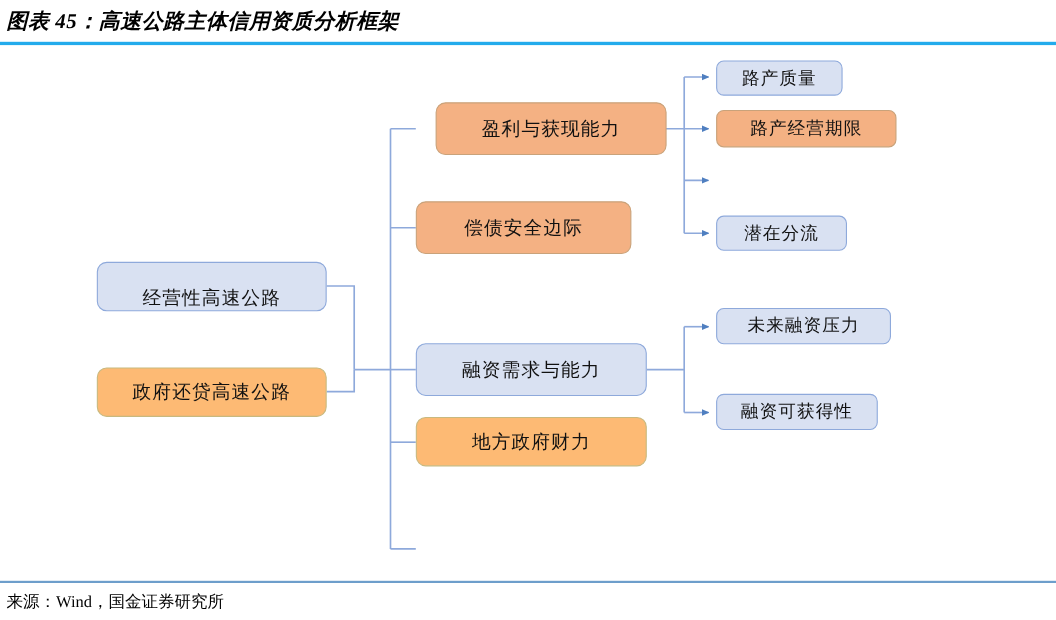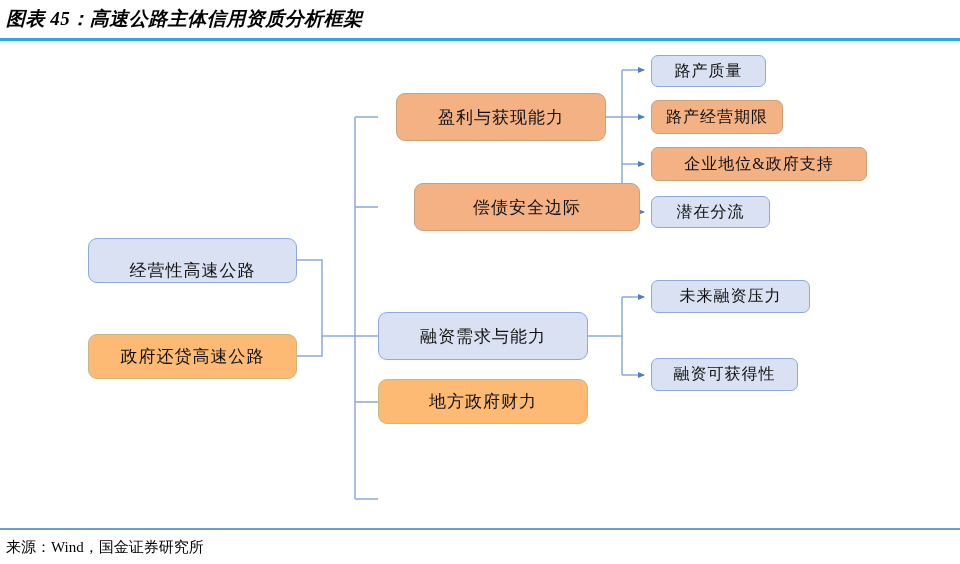--- a/index.html
+++ b/index.html
@@ -150,44 +150,41 @@
   </div>
 
   <div class="node lvl1 fill-cream" style="left:88px; top:292px; width:209px; height:45px;">
     <span>政府还贷高速公路</span>
   </div>
 
   <div class="node lvl2 fill-orange" style="left:396px; top:51px; width:210px; height:48px;">
     <span>盈利与获现能力</span>
   </div>
 
-  <div class="node lvl2 fill-orange" style="left:378px; top:141px; width:226px; height:48px;margin-left:36px;">
+  <div class="node lvl2 fill-orange" style="left:378px; top:141px; width:196px; height:48px;">
     <span>偿债安全边际</span>
   </div>
 
   <div class="node lvl2 fill-blue" style="left:378px; top:270px; width:210px; height:48px;">
     <span>融资需求与能力</span>
   </div>
 
   <div class="node lvl2 fill-cream" style="left:378px; top:337px; width:210px; height:45px;">
     <span>地方政府财力</span>
   </div>
 
 
   <div class="node lvl3 fill-blue" style="left:651px; top:13px; width:115px; height:32px;">
     <span>路产质量</span>
   </div>
 
-  <div class="node lvl3 fill-orange" style="left:651px; top:58px; width:132px; height:34px;">
+  <div class="node lvl3 fill-orange" style="left:651px; top:58px; width:164px; height:34px;">
     <span>路产经营期限</span>
   </div>
 
-  <div class="node lvl3 fill-orange" style="left:651px; top:105px; width:216px; height:34px;">
-    <span>企业地位&amp;政府支持</span>
-  </div>
 
   <div class="node lvl3 fill-blue" style="left:651px; top:154px; width:119px; height:32px;">
     <span>潜在分流</span>
   </div>
 
   <div class="node lvl3 fill-blue" style="left:651px; top:238px; width:159px; height:33px;">
     <span>未来融资压力</span>
   </div>
 
   <div class="node lvl3 fill-blue" style="left:651px; top:316px; width:147px; height:33px;">

